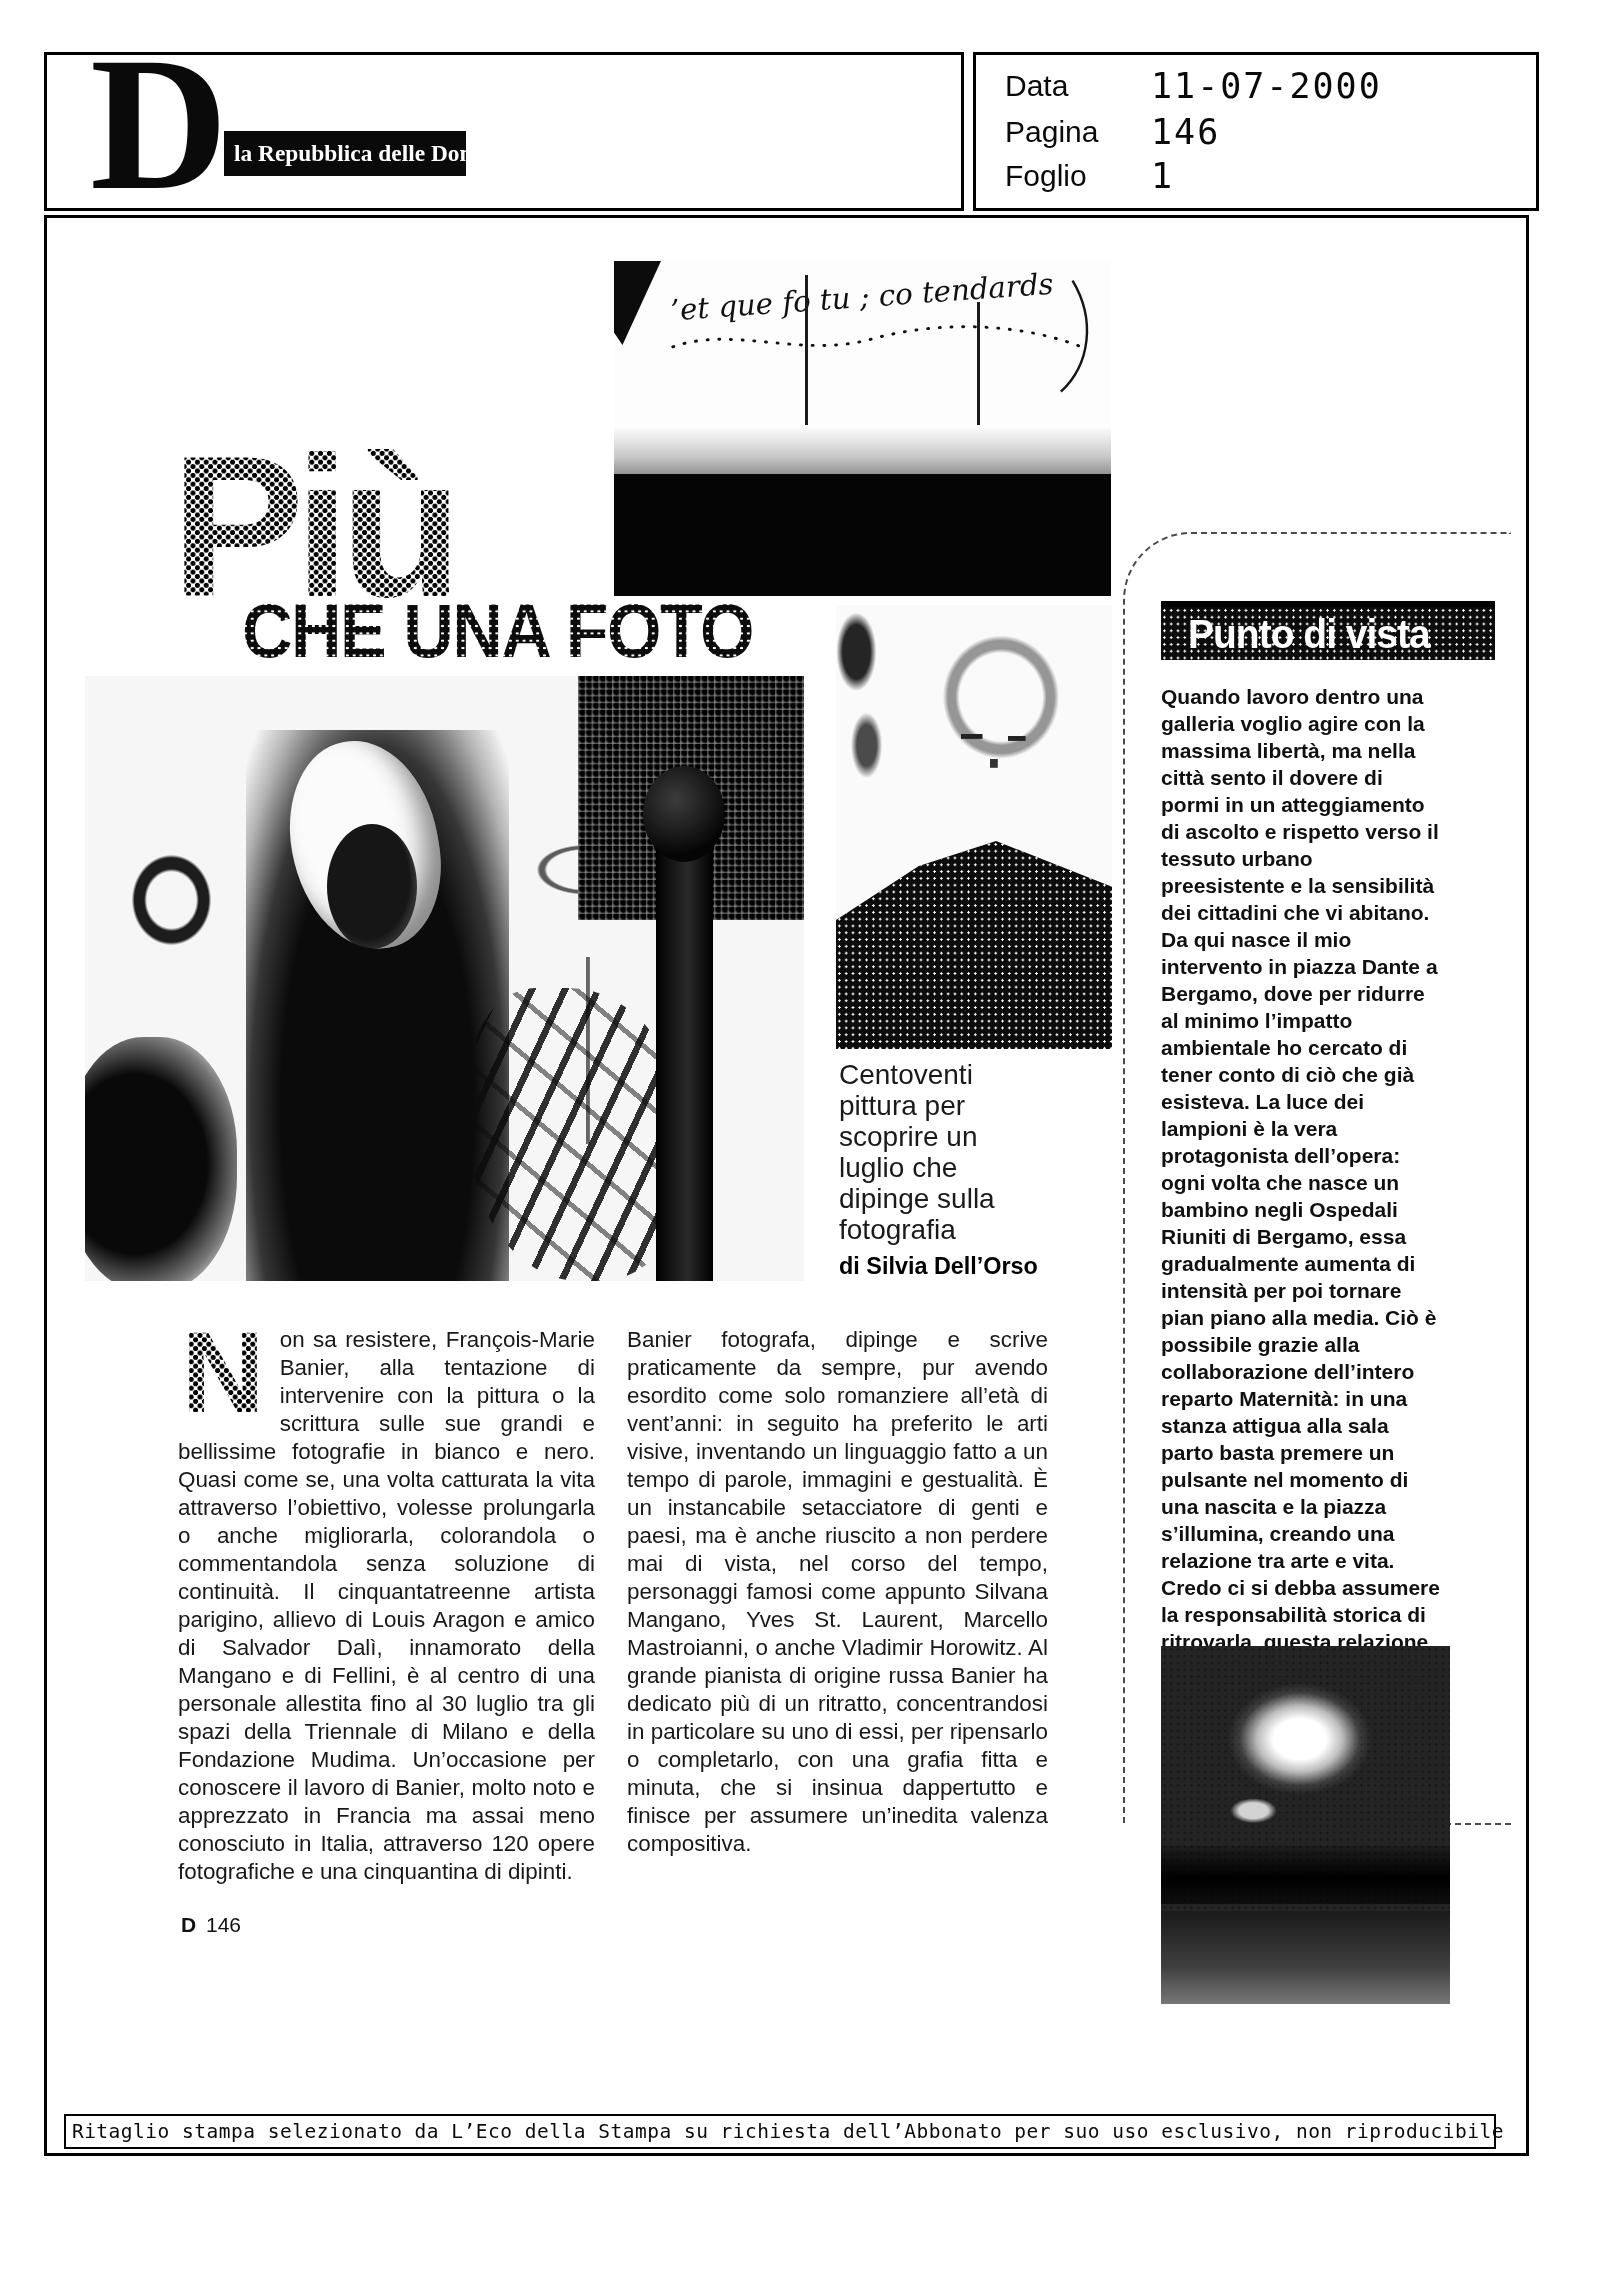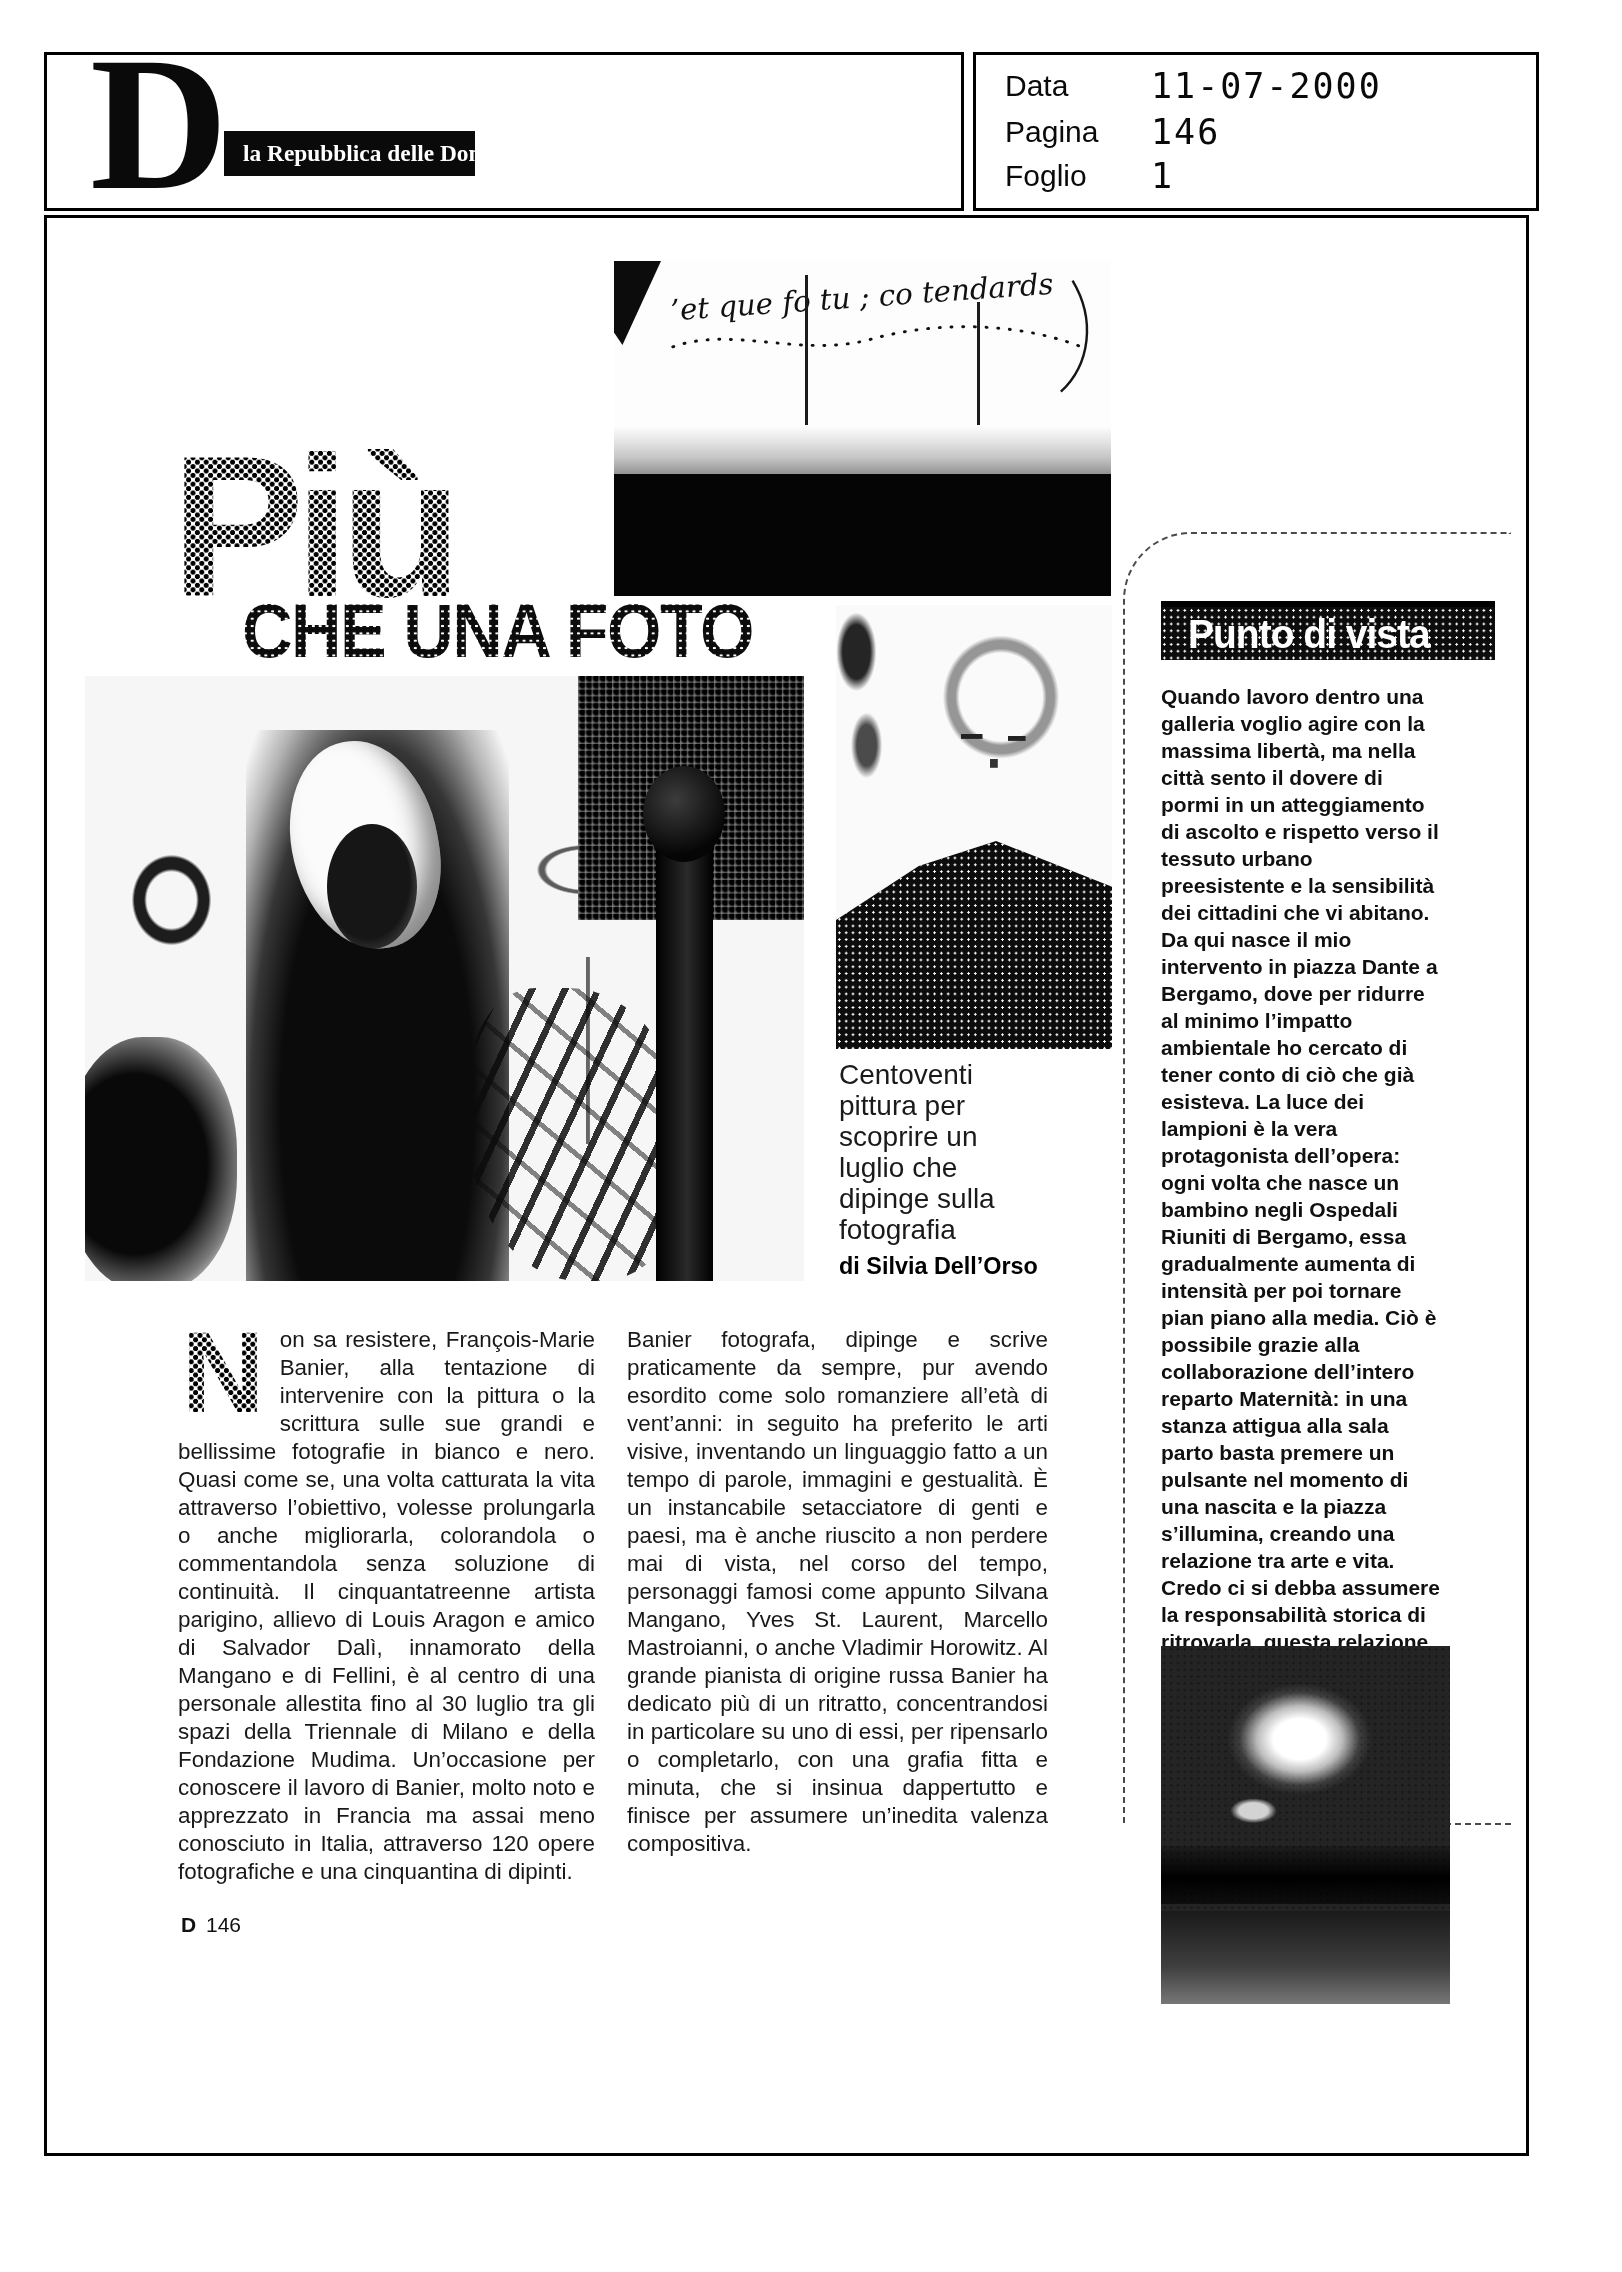--- a/index.html
+++ b/index.html
@@ -5,21 +5,21 @@
   html,body{margin:0;padding:0;background:#e8e8e8;}
   .page{position:relative;width:1623px;height:2272px;background:#fff;
         font-family:"Liberation Sans",sans-serif;color:#141414;overflow:hidden;}
   .abs{position:absolute;}
 
   
   .logo-box{left:44px;top:52px;width:914px;height:153px;border:3.9px solid #000;background:#fff;}
   .logo-d{position:absolute;left:43px;top:-27px;font-family:"Liberation Serif",serif;
           font-weight:700;font-size:191px;line-height:1;color:#0a0a0a;letter-spacing:-5.9px;}
   .logo-bar{position:absolute;left:177px;top:76px;width:232px;height:45px;background:#0a0a0a;
-            display:flex;align-items:center;padding-left:19px;}
+            display:flex;align-items:center;padding-left:10px;}
   .logo-bar span{font-family:"Liberation Serif",serif;font-weight:700;color:#fff;font-size:23.4px;white-space:nowrap;}
   .meta-box{left:973px;top:52px;width:560px;height:153px;border:3.9px solid #000;background:#fff;}
   .meta-row{position:absolute;left:29px;height:43px;display:flex;align-items:center;}
   .meta-row .lab{font-size:30px;color:#0a0a0a;width:146px;}
   .meta-row .val{font-family:"DejaVu Sans Mono",monospace;font-size:35px;letter-spacing:2px;color:#0a0a0a;}
 
   
   .frame{left:44px;top:215px;width:1479px;height:1935px;border:3.9px solid #000;background:#fff;}
 
   
@@ -232,15 +232,18 @@
     <span class="dropcap checker clipTxt">N</span><span>on sa resistere, François-Marie Banier, alla tentazione di intervenire con la pittura o la scrittura sulle sue grandi e bellissime fotografie in bianco e nero. Quasi come se, una volta catturata la vita attraverso l’obiettivo, volesse prolungarla o anche migliorarla, colorandola o commentandola senza soluzione di continuità. Il cinquantatreenne artista parigino, allievo di Louis Aragon e amico di Salvador Dalì, innamorato della Mangano e di Fellini, è al centro di una personale allestita fino al 30 luglio tra gli spazi della Triennale di Milano e della Fondazione Mudima. Un’occasione per conoscere il lavoro di Banier, molto noto e apprezzato in Francia ma assai meno conosciuto in Italia, attraverso 120 opere fotografiche e una cinquantina di dipinti.</span>
   </div>
   <div class="abs col col2">
     <span>Banier fotografa, dipinge e scrive praticamente da sempre, pur avendo esordito come solo romanziere all’età di vent’anni: in seguito ha preferito le arti visive, inventando un linguaggio fatto a un tempo di parole, immagini e gestualità. È un instancabile setacciatore di genti e paesi, ma è anche riuscito a non perdere mai di vista, nel corso del tempo, personaggi famosi come appunto Silvana Mangano, Yves St. Laurent, Marcello Mastroianni, o anche Vladimir Horowitz. Al grande pianista di origine russa Banier ha dedicato più di un ritratto, concentrandosi in particolare su uno di essi, per ripensarlo o completarlo, con una grafia fitta e minuta, che si insinua dappertutto e finisce per assumere un’inedita valenza compositiva.</span>
   </div>
 
   <div class="abs pmark">
     <span class="pd">D</span><span>146</span>
   </div>
 
+  <div class="abs ribbon">
+    <span>Ritaglio stampa selezionato da L’Eco della Stampa su richiesta dell’Abbonato per suo uso esclusivo, non riproducibile</span>
+  </div>
 
 </div>
 
 
 </body></html>

